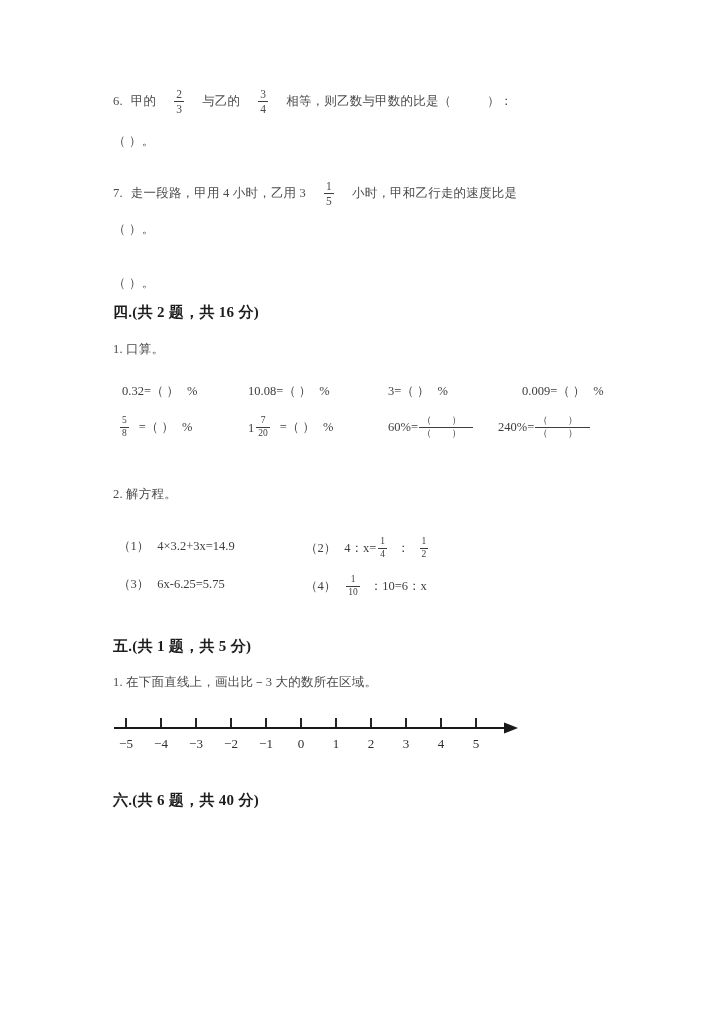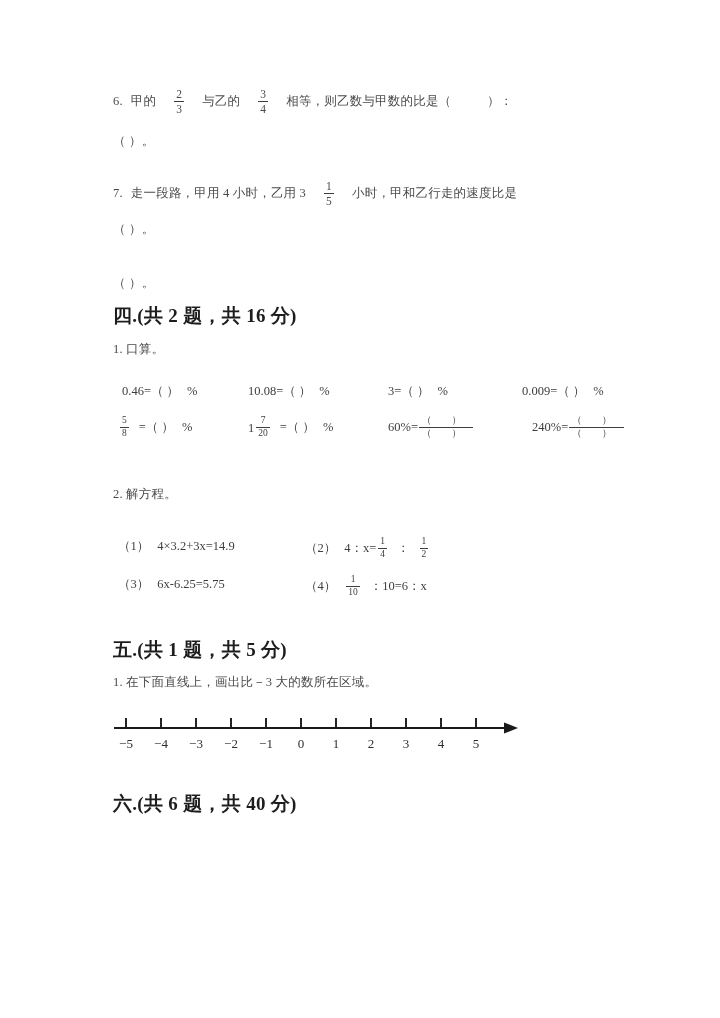--- a/index.html
+++ b/index.html
@@ -26,21 +26,21 @@
     position: absolute;
     left: 113px;
     font-size: 12.5px;
     color: #4a4a4a;
     white-space: nowrap;
     letter-spacing: 0.2px;
   }
   .section-head {
     position: absolute;
     left: 113px;
-    font-size: 19px;
+    font-size: 15px;
     font-weight: bold;
     color: #1d1d1d;
     white-space: nowrap;
     letter-spacing: 0.3px;
   }
   .math {
     position: absolute;
     font-size: 12.5px;
     color: #3d3d3d;
     white-space: nowrap;
@@ -146,21 +146,21 @@
       </span><span class="inline-gap"></span><span>小时，甲和乙行走的速度比是</span>
   </div>
   <div class="body-text" style="top:221px;">（        ）。</div>
 
   <div class="body-text" style="top:275px;">（        ）。</div>
 
   <div class="section-head" style="top:303px;">四.(共 2 题，共 16 分)</div>
   <div class="body-text" style="top:341px;">1. 口算。</div>
 
   <div class="math" style="left:122px; top:383px;">
-    <span>0.46=</span><span>（      ）</span><span class="inline-gap-sm"></span><span>%</span>
+    <span>0.32=</span><span>（      ）</span><span class="inline-gap-sm"></span><span>%</span>
   </div>
   <div class="math" style="left:248px; top:383px;">
     <span>10.08=</span><span>（      ）</span><span class="inline-gap-sm"></span><span>%</span>
   </div>
   <div class="math" style="left:388px; top:383px;">
     <span>3=</span><span>（      ）</span><span class="inline-gap-sm"></span><span>%</span>
   </div>
   <div class="math" style="left:522px; top:383px;">
     <span>0.009=</span><span>（      ）</span><span class="inline-gap-sm"></span><span>%</span>
   </div>
@@ -179,21 +179,21 @@
           <span class="den">20</span>
         </span>
       </span><span class="inline-gap-sm"></span><span>=</span><span>（      ）</span><span class="inline-gap-sm"></span><span>%</span>
   </div>
   <div class="math" style="left:388px; top:417px;">
     <span>60%</span><span>=</span><span class="frac-blank">
         <span class="num">（        ）</span>
         <span class="den">（        ）</span>
       </span>
   </div>
-  <div class="math" style="left:532px; top:417px;">
+  <div class="math" style="left:498px; top:417px;">
     <span>240%</span><span>=</span><span class="frac-blank">
         <span class="num">（        ）</span>
         <span class="den">（        ）</span>
       </span>
   </div>
 
   <div class="body-text" style="top:486px;">2. 解方程。</div>
 
   <div class="math" style="left:118px; top:538px;">
     <span>（1）</span><span class="inline-gap-sm"></span><span>4×3.2+3x=14.9</span>

